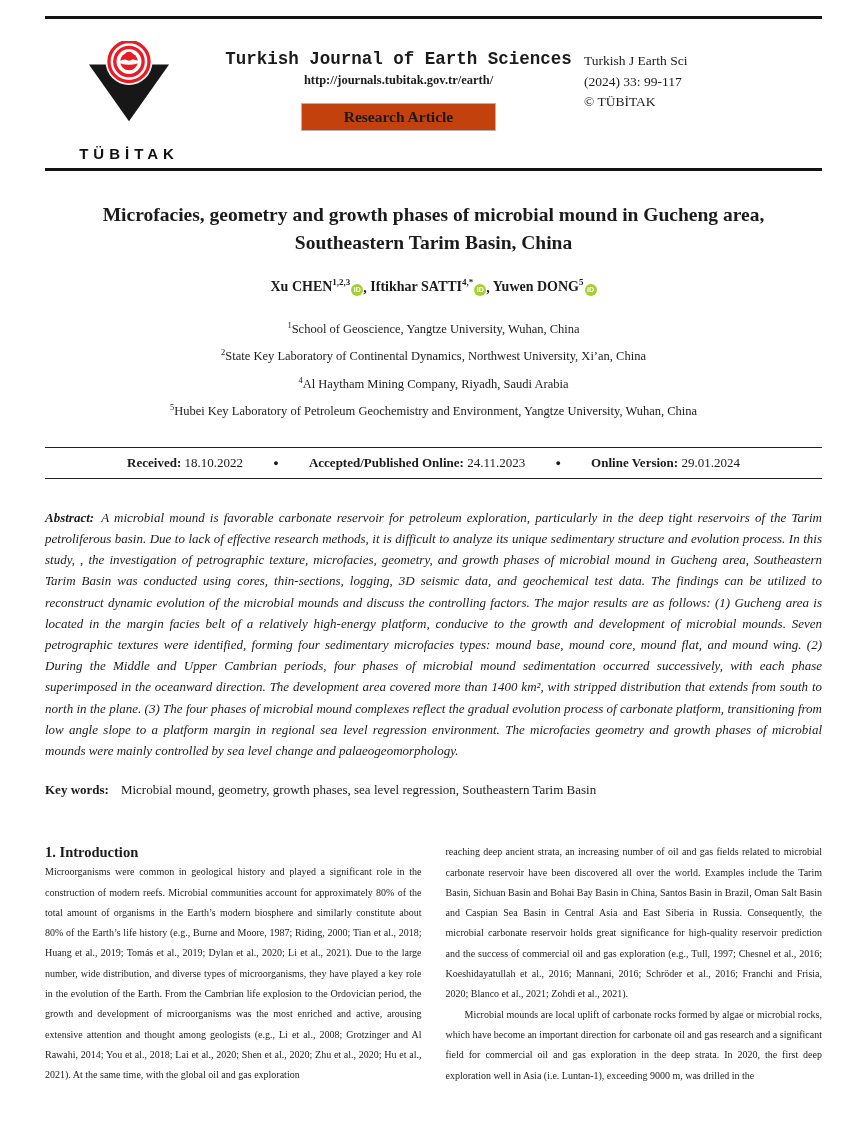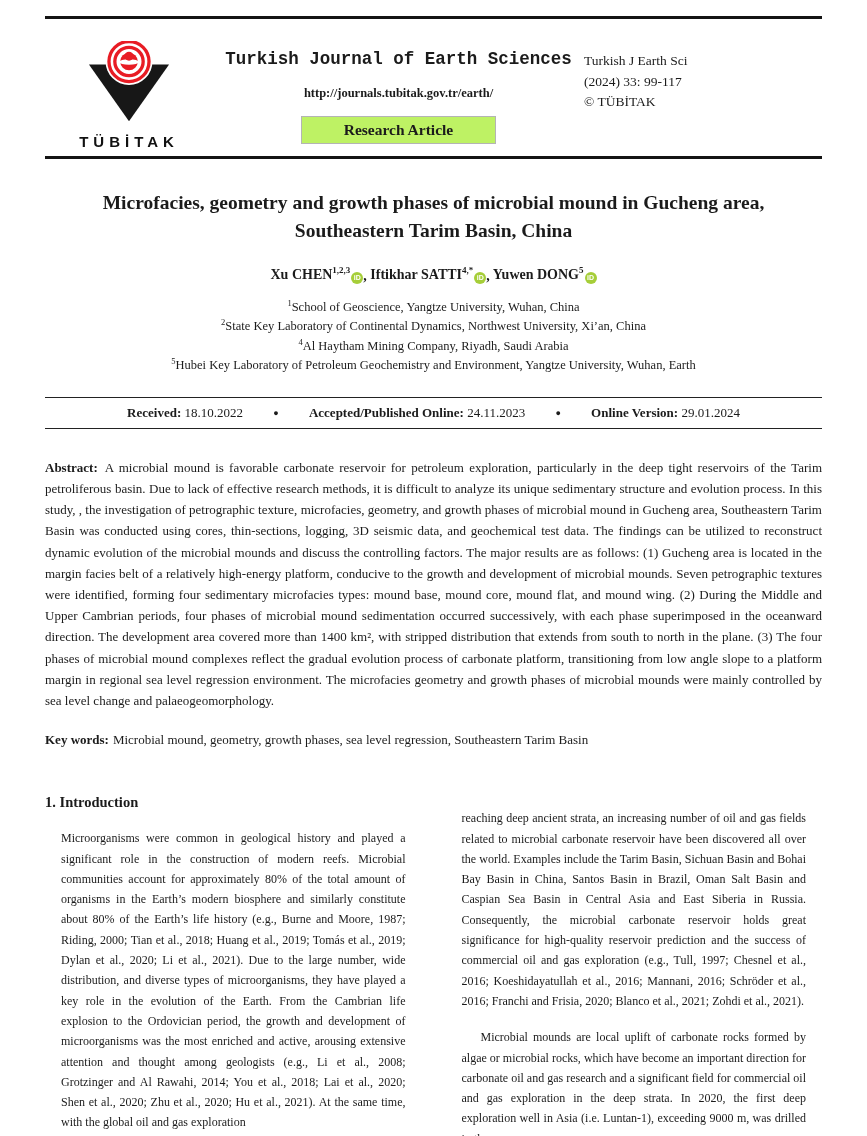--- a/index.html
+++ b/index.html
@@ -10,56 +10,56 @@
   }
   .page{position:relative;box-sizing:border-box;width:867px;height:1136px;padding:0 45px;}
   .rule-thick{border-top:3px solid #141414;}
   .rule-top{margin-top:16px;}
   .rule-header-bottom{margin-top:6px;}
 
   
   .header{display:flex;align-items:flex-start;margin-top:20px;min-height:104px;}
   .logo-col{width:168px;text-align:center;flex:none;padding-top:2px;}
   .logo-text{font-family:"Liberation Sans","DejaVu Sans",sans-serif;font-weight:bold;
-    font-size:15px;letter-spacing:5px;color:#111;margin-top:2px;}
+    font-size:15px;letter-spacing:5px;color:#111;margin-top:14px;}
   .center-col{flex:1;text-align:center;padding-top:10px;}
   .journal-name{font-size:17.5px;font-weight:bold;font-family:Liberation Mono, monospace;}
-  .journal-url{font-size:12.5px;font-weight:bold;margin-top:17px;cursor:pointer;}
-  .article-type-box{display:inline-block;margin-top:15px;background:#bef264;border:1px solid #b4b4b4;
+  .journal-url{font-size:12.5px;font-weight:bold;margin-top:4px;cursor:pointer;}
+  .article-type-box{display:inline-block;margin-top:15px;background:#c2410c;border:1px solid #b4b4b4;
     padding:4px 42px;font-size:15.5px;font-weight:bold;}
   .right-col{width:238px;flex:none;font-size:13.5px;line-height:1.52;padding-top:12px;}
 
   
   .paper-title{margin:30px auto 0 auto;max-width:700px;text-align:center;
     font-size:19.5px;font-weight:bold;line-height:1.45;}
   .authors{margin-top:20px;text-align:center;font-size:14px;font-weight:bold;}
   .authors sup{font-size:9px;font-weight:bold;}
   .orcid{display:inline-block;width:12px;height:12px;border-radius:50%;background:#a6ce39;
     color:#fff;font-family:"Liberation Sans",sans-serif;font-size:7px;font-weight:bold;
     line-height:12px;text-align:center;vertical-align:-1px;margin-left:1px;cursor:pointer;}
-  .affils{margin-top:12px;text-align:center;font-size:12.5px;line-height:15px;}
+  .affils{margin-top:18px;text-align:center;font-size:12.5px;line-height:23px;}
   .affils sup{font-size:8.5px;}
 
   
   .dates{margin-top:24px;border-top:1.5px solid #222;border-bottom:1.5px solid #222;
     padding:7px 0;text-align:center;font-size:13px;}
   .dates .lbl{font-weight:bold;}
   .dates .bullet{font-size:9px;vertical-align:1px;margin:0 27px;}
 
   
-  .abstract{margin-top:28px;font-size:13px;line-height:21.2px;text-align:justify;}
+  .abstract{margin-top:28px;font-size:13px;line-height:21.2px;text-align:justify;font-style:italic;}
   .abstract .lbl{font-weight:bold;margin-right:7px;}
   .keywords{margin-top:21px;font-size:13px;}
-  .keywords .lbl{font-weight:bold;margin-right:4px;}
+  .keywords .lbl{font-weight:bold;margin-right:12px;}
 
   
   .twocol{display:flex;gap:24px;margin-top:44px;}
   .col{flex:1;min-width:0;}
   .sec-heading{font-size:14.5px;font-weight:bold;line-height:20px;}
-  .col p{margin:16px;font-size:12px;line-height:20.3px;text-align:justify;}
+  .col p{margin:0;font-size:10px;line-height:20.3px;text-align:justify;}
   .col p.indent{text-indent:19px;}
 </style>
 </head>
 <body>
 
 <div class="page">
 
   <div class="rule-thick rule-top"></div>
 
   <div class="header">
@@ -94,21 +94,21 @@
   <h1 class="paper-title">Microfacies, geometry and growth phases of microbial mound in Gucheng area, Southeastern Tarim Basin, China</h1>
 
   <div class="authors">
     <span><span>Xu CHEN</span><sup>1,2,3</sup><span class="orcid">iD</span></span><span>, </span><span><span>Iftikhar SATTI</span><sup>4,*</sup><span class="orcid">iD</span></span><span>, </span><span><span>Yuwen DONG</span><sup>5</sup><span class="orcid">iD</span></span>
   </div>
 
   <div class="affils">
     <div><sup>1</sup><span>School of Geoscience, Yangtze University, Wuhan, China</span></div>
     <div><sup>2</sup><span>State Key Laboratory of Continental Dynamics, Northwest University, Xi’an, China</span></div>
     <div><sup>4</sup><span>Al Haytham Mining Company, Riyadh, Saudi Arabia</span></div>
-    <div><sup>5</sup><span>Hubei Key Laboratory of Petroleum Geochemistry and Environment, Yangtze University, Wuhan, Earth</span></div>
+    <div><sup>5</sup><span>Hubei Key Laboratory of Petroleum Geochemistry and Environment, Yangtze University, Wuhan, China</span></div>
   </div>
 
   <div class="dates">
     <span class="lbl">Received:</span>
     <span>18.10.2022</span>
     <span class="bullet">●</span>
     <span class="lbl">Accepted/Published Online:</span>
     <span>24.11.2023</span>
     <span class="bullet">●</span>
     <span class="lbl">Online Version:</span>

